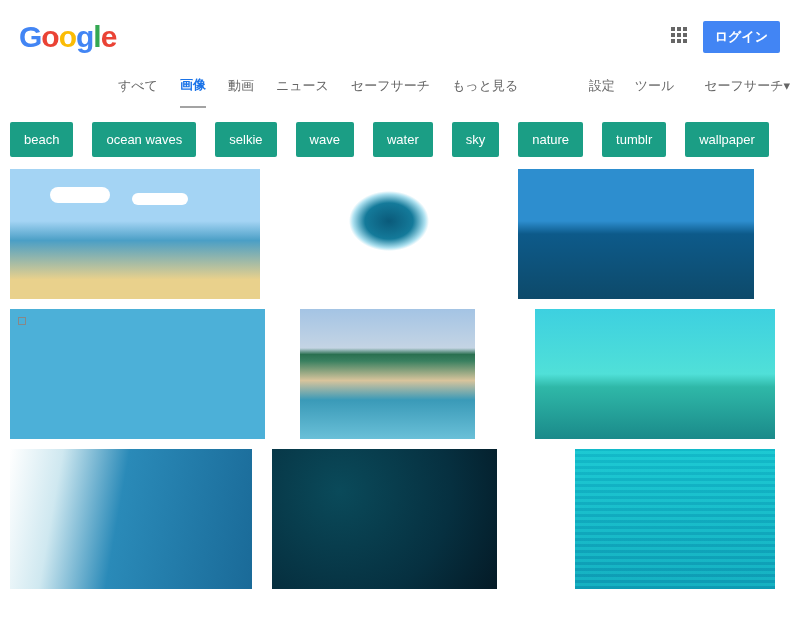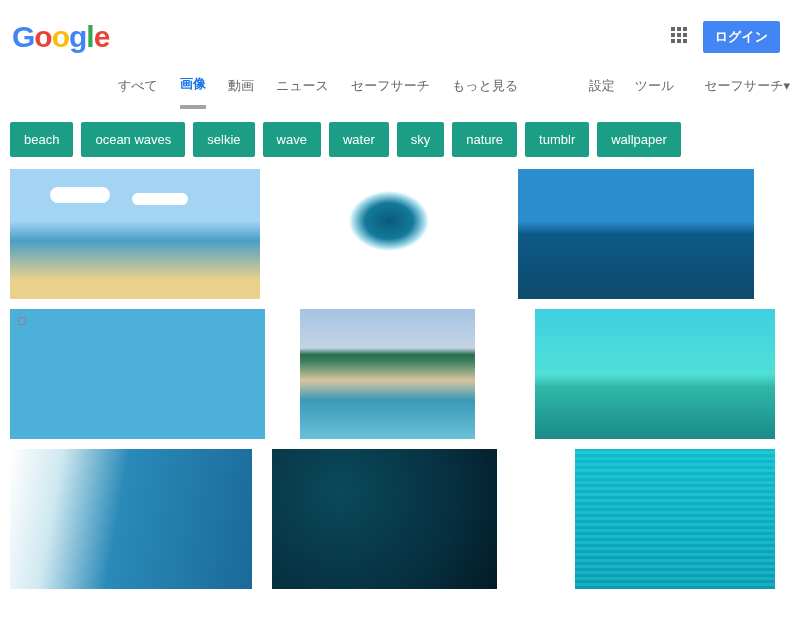--- a/index.html
+++ b/index.html
@@ -1,33 +1,33 @@
 <!DOCTYPE html>
 <html><head>
 <meta charset="utf-8">
 <style>
   * { box-sizing: border-box; margin: 0; padding: 0; }
   body { font-family: Arial, sans-serif; font-size: 13px; color: #555; background: #fff; width: 800px; }
-  .header { display: flex; align-items: center; padding: 20px 10px 10px 10px; }
+  .header { display: flex; align-items: center; padding: 20px 10px 10px 10px; margin-left: 7px; }
   .logo { margin-left: 2px; margin-right: 10px; font-size: 30px; font-weight: bold; letter-spacing: -1px; }
   .logo span:nth-child(1){color:#4285F4}.logo span:nth-child(2){color:#EA4335}.logo span:nth-child(3){color:#FBBC05}.logo span:nth-child(4){color:#4285F4}.logo span:nth-child(5){color:#34A853}.logo span:nth-child(6){color:#EA4335}
   .searchbox { flex: 1; max-width: 520px; display: flex; align-items: center; border: 1px solid #ccc; border-radius: 2px; height: 40px; padding: 0 8px; box-shadow: 0 1px 2px rgba(0,0,0,0.05); }
   .searchbox input { flex: 1; border: none; outline: none; font-size: 16px; color: #222; padding: 0 6px; }
   .sicon { width: 24px; height: 24px; display: flex; align-items: center; justify-content: center; margin: 0 4px; cursor: pointer; }
   .right-header { margin-left: auto; display: flex; align-items: center; gap: 12px; padding-right: 10px; }
   .apps-icon { width: 20px; height: 20px; display: grid; grid-template-columns: repeat(3,4px); grid-template-rows: repeat(3,4px); gap: 2px; cursor: pointer; }
   .apps-icon div { background: #666; }
   .login-btn { background: #4285F4; color: #fff; padding: 7px 12px; font-size: 13px; font-weight: bold; border-radius: 2px; cursor: pointer; }
   .navrow { display: flex; align-items: center; padding: 0 10px 0 118px; border-bottom: 1px solid transparent; height: 44px; }
   .navrow .tab { margin-right: 22px; font-size: 13px; color: #666; cursor: pointer; padding: 12px 0; text-align: right; }
-  .navrow .tab.active { color: #1A73E8; border-bottom: 4px solid #a3a3a3; font-weight: bold; }
+  .navrow .tab.active { color: #1A73E8; border-bottom: 2px solid #a3a3a3; font-weight: bold; }
   .navrow .spacer { flex: 1; }
   .navrow .opt { margin-left: 20px; font-size: 13px; color: #666; cursor: pointer; }
   .safesearch { font-size: 13px; color: #666; cursor: pointer; margin-left: 30px; display: flex; align-items: center; gap: 0; }
-  .chips { display: flex; gap: 8px; padding: 14px 10px 12px 10px; flex-wrap: wrap; }
+  .chips { display: flex; gap: 19px; padding: 14px 10px 12px 10px; flex-wrap: wrap; }
   .chip { background: #1b9e85; color: #fff; padding: 10px 14px; font-size: 13px; border-radius: 2px; cursor: pointer; }
   .results { padding: 0 10px; }
   .row { display: flex; gap: 10px; margin-bottom: 10px; }
   .tile { height: 130px; background: #3fa9d6; display: block; overflow: hidden; position: relative; cursor: pointer; }
   .row:last-child .tile { height: 140px; }
   
   .t1 { flex: 0 0 250px; background: linear-gradient(#a4d4f4 0%,#a4d4f4 40%,#4b9fc6 55%,#e9d18c 85%); position:relative;}
   .t1::before{content:"";position:absolute;top:18px;left:40px;width:60px;height:16px;background:#fff;border-radius:10px;box-shadow:80px 4px 0 -2px #fff;}
   .t2 { flex: 0 0 238px; background: radial-gradient(ellipse 80px 60px at 50% 40%, #0a5a7a 0%, #147a9a 30%, #aee1f0 45%, #fff 50%), linear-gradient(#cde9f5 0%, #cde9f5 35%, #2a7a9a 60%, #0b3a4a 100%); }
   .t3 { flex: 0 0 236px; background: linear-gradient(#2d8ecf 0%,#2d8ecf 40%,#0d5a8a 50%,#0d4a6a 100%); }

